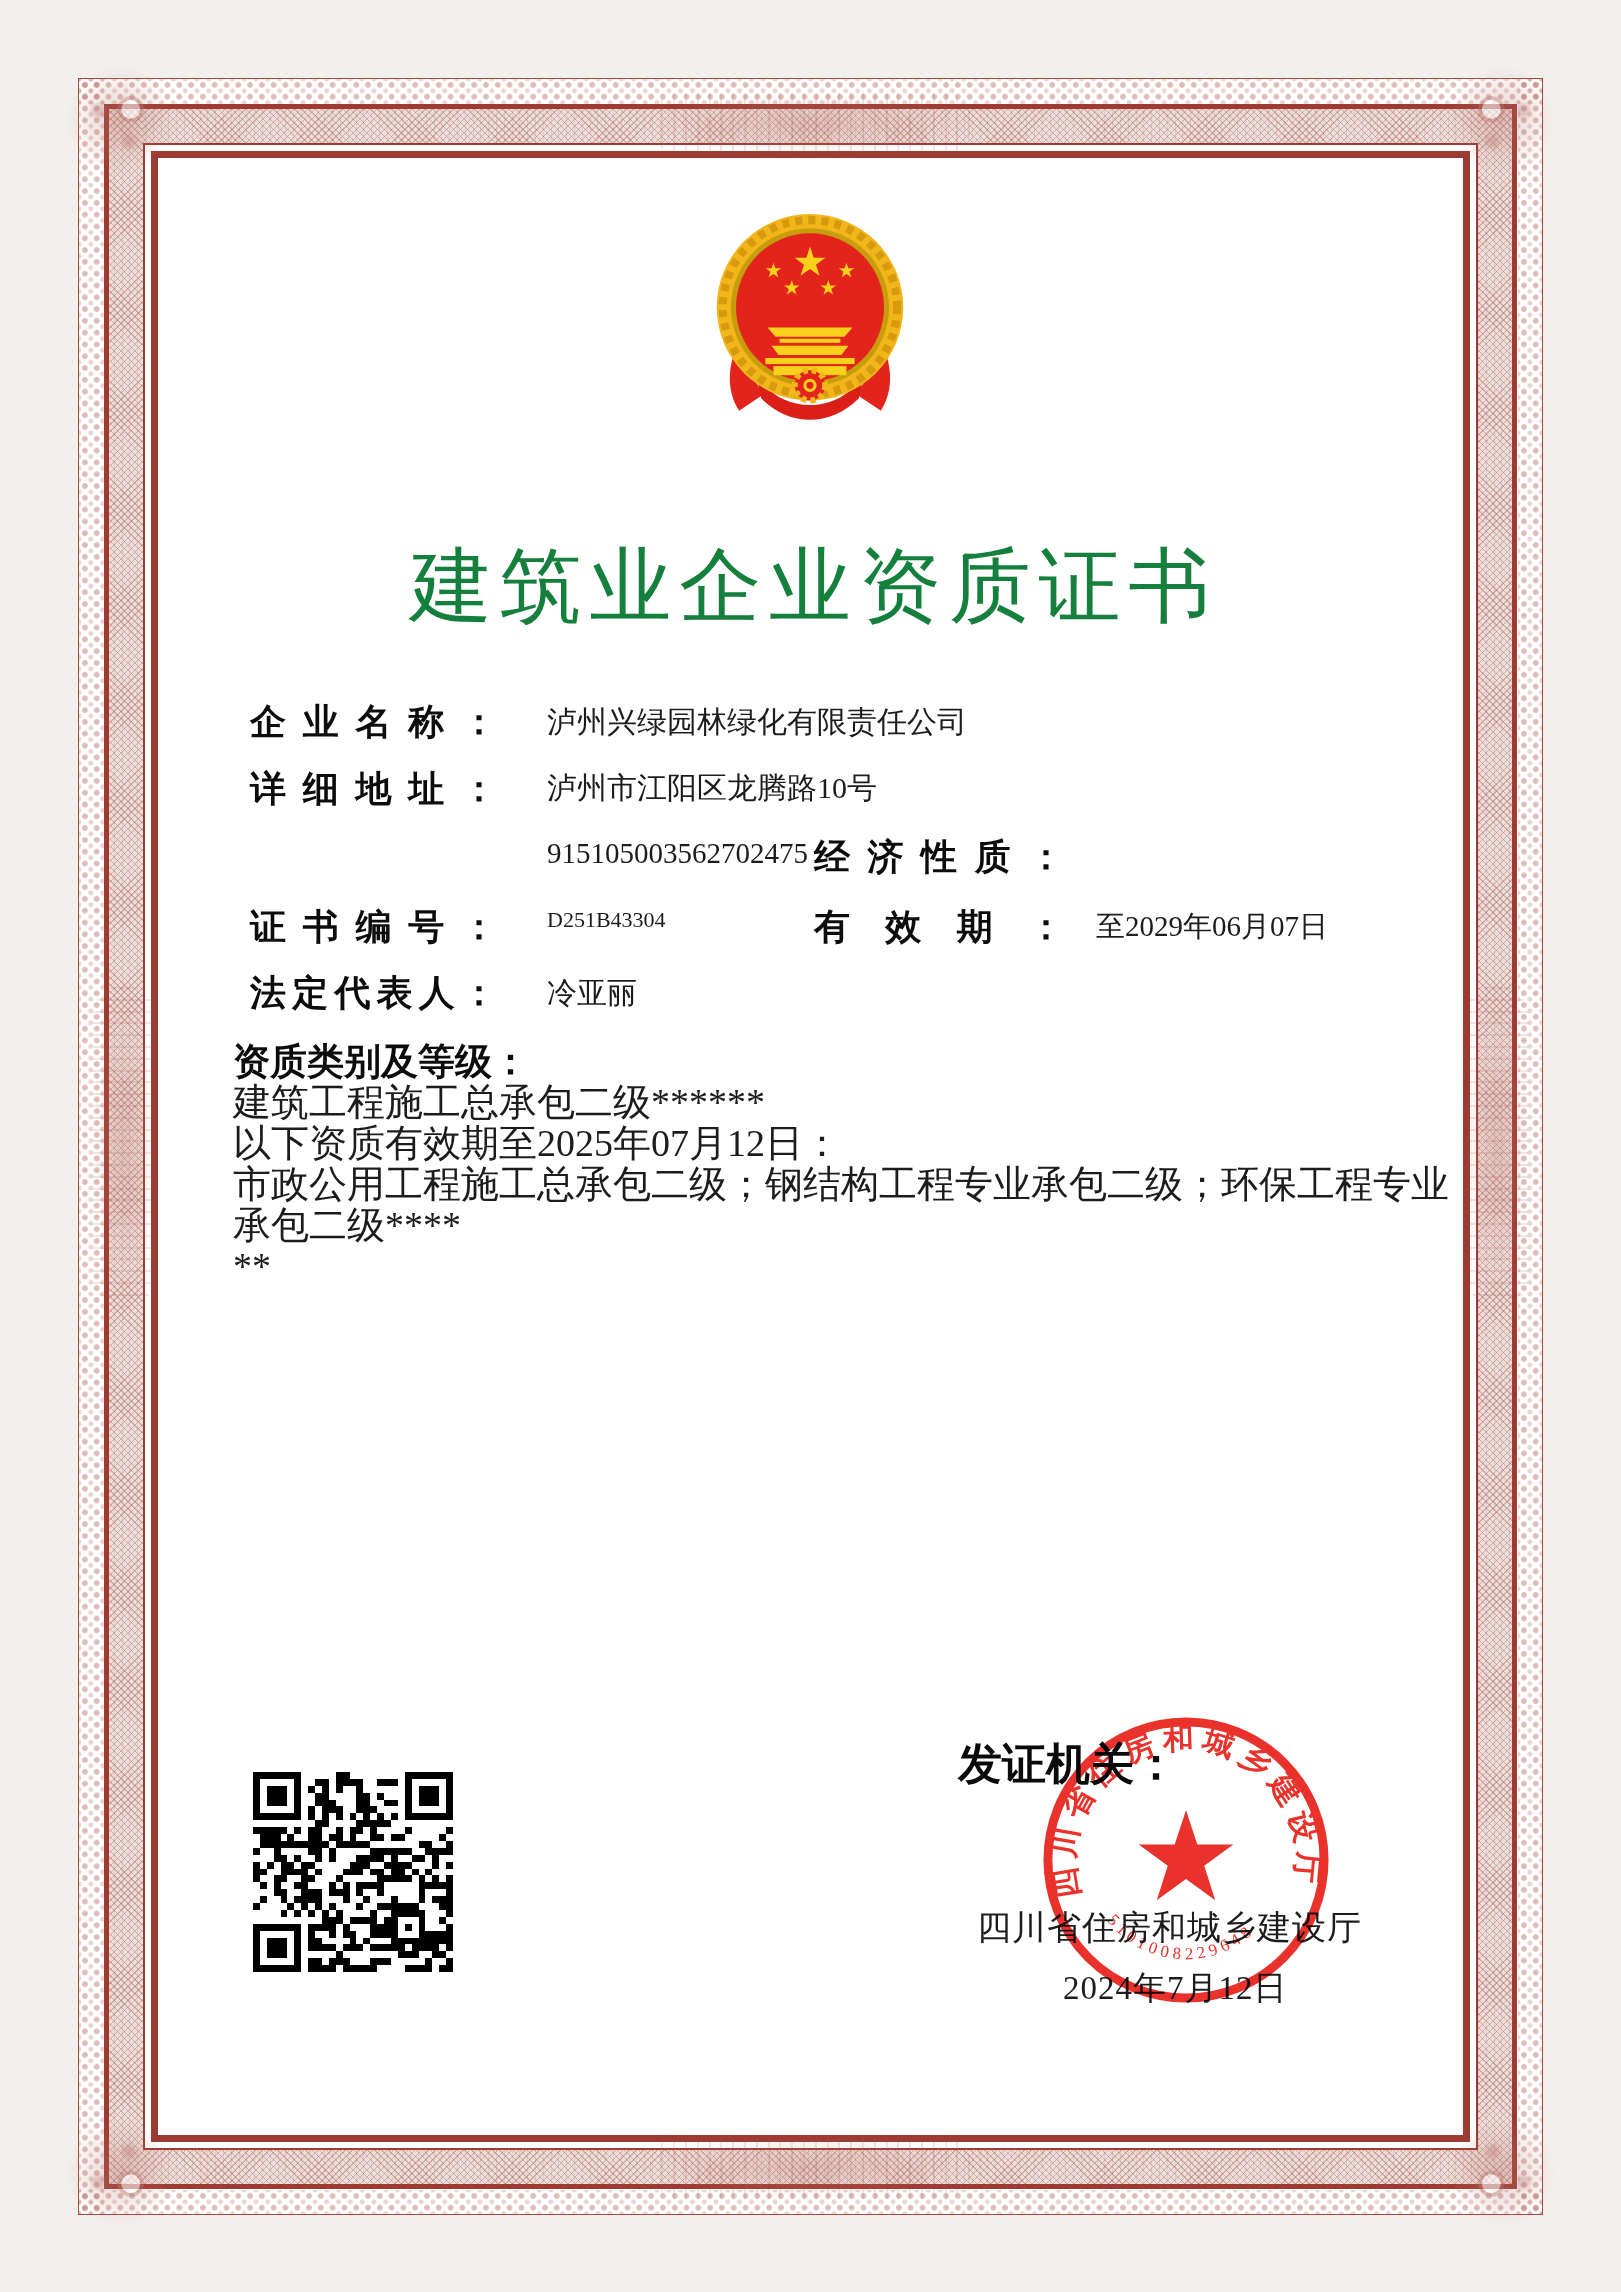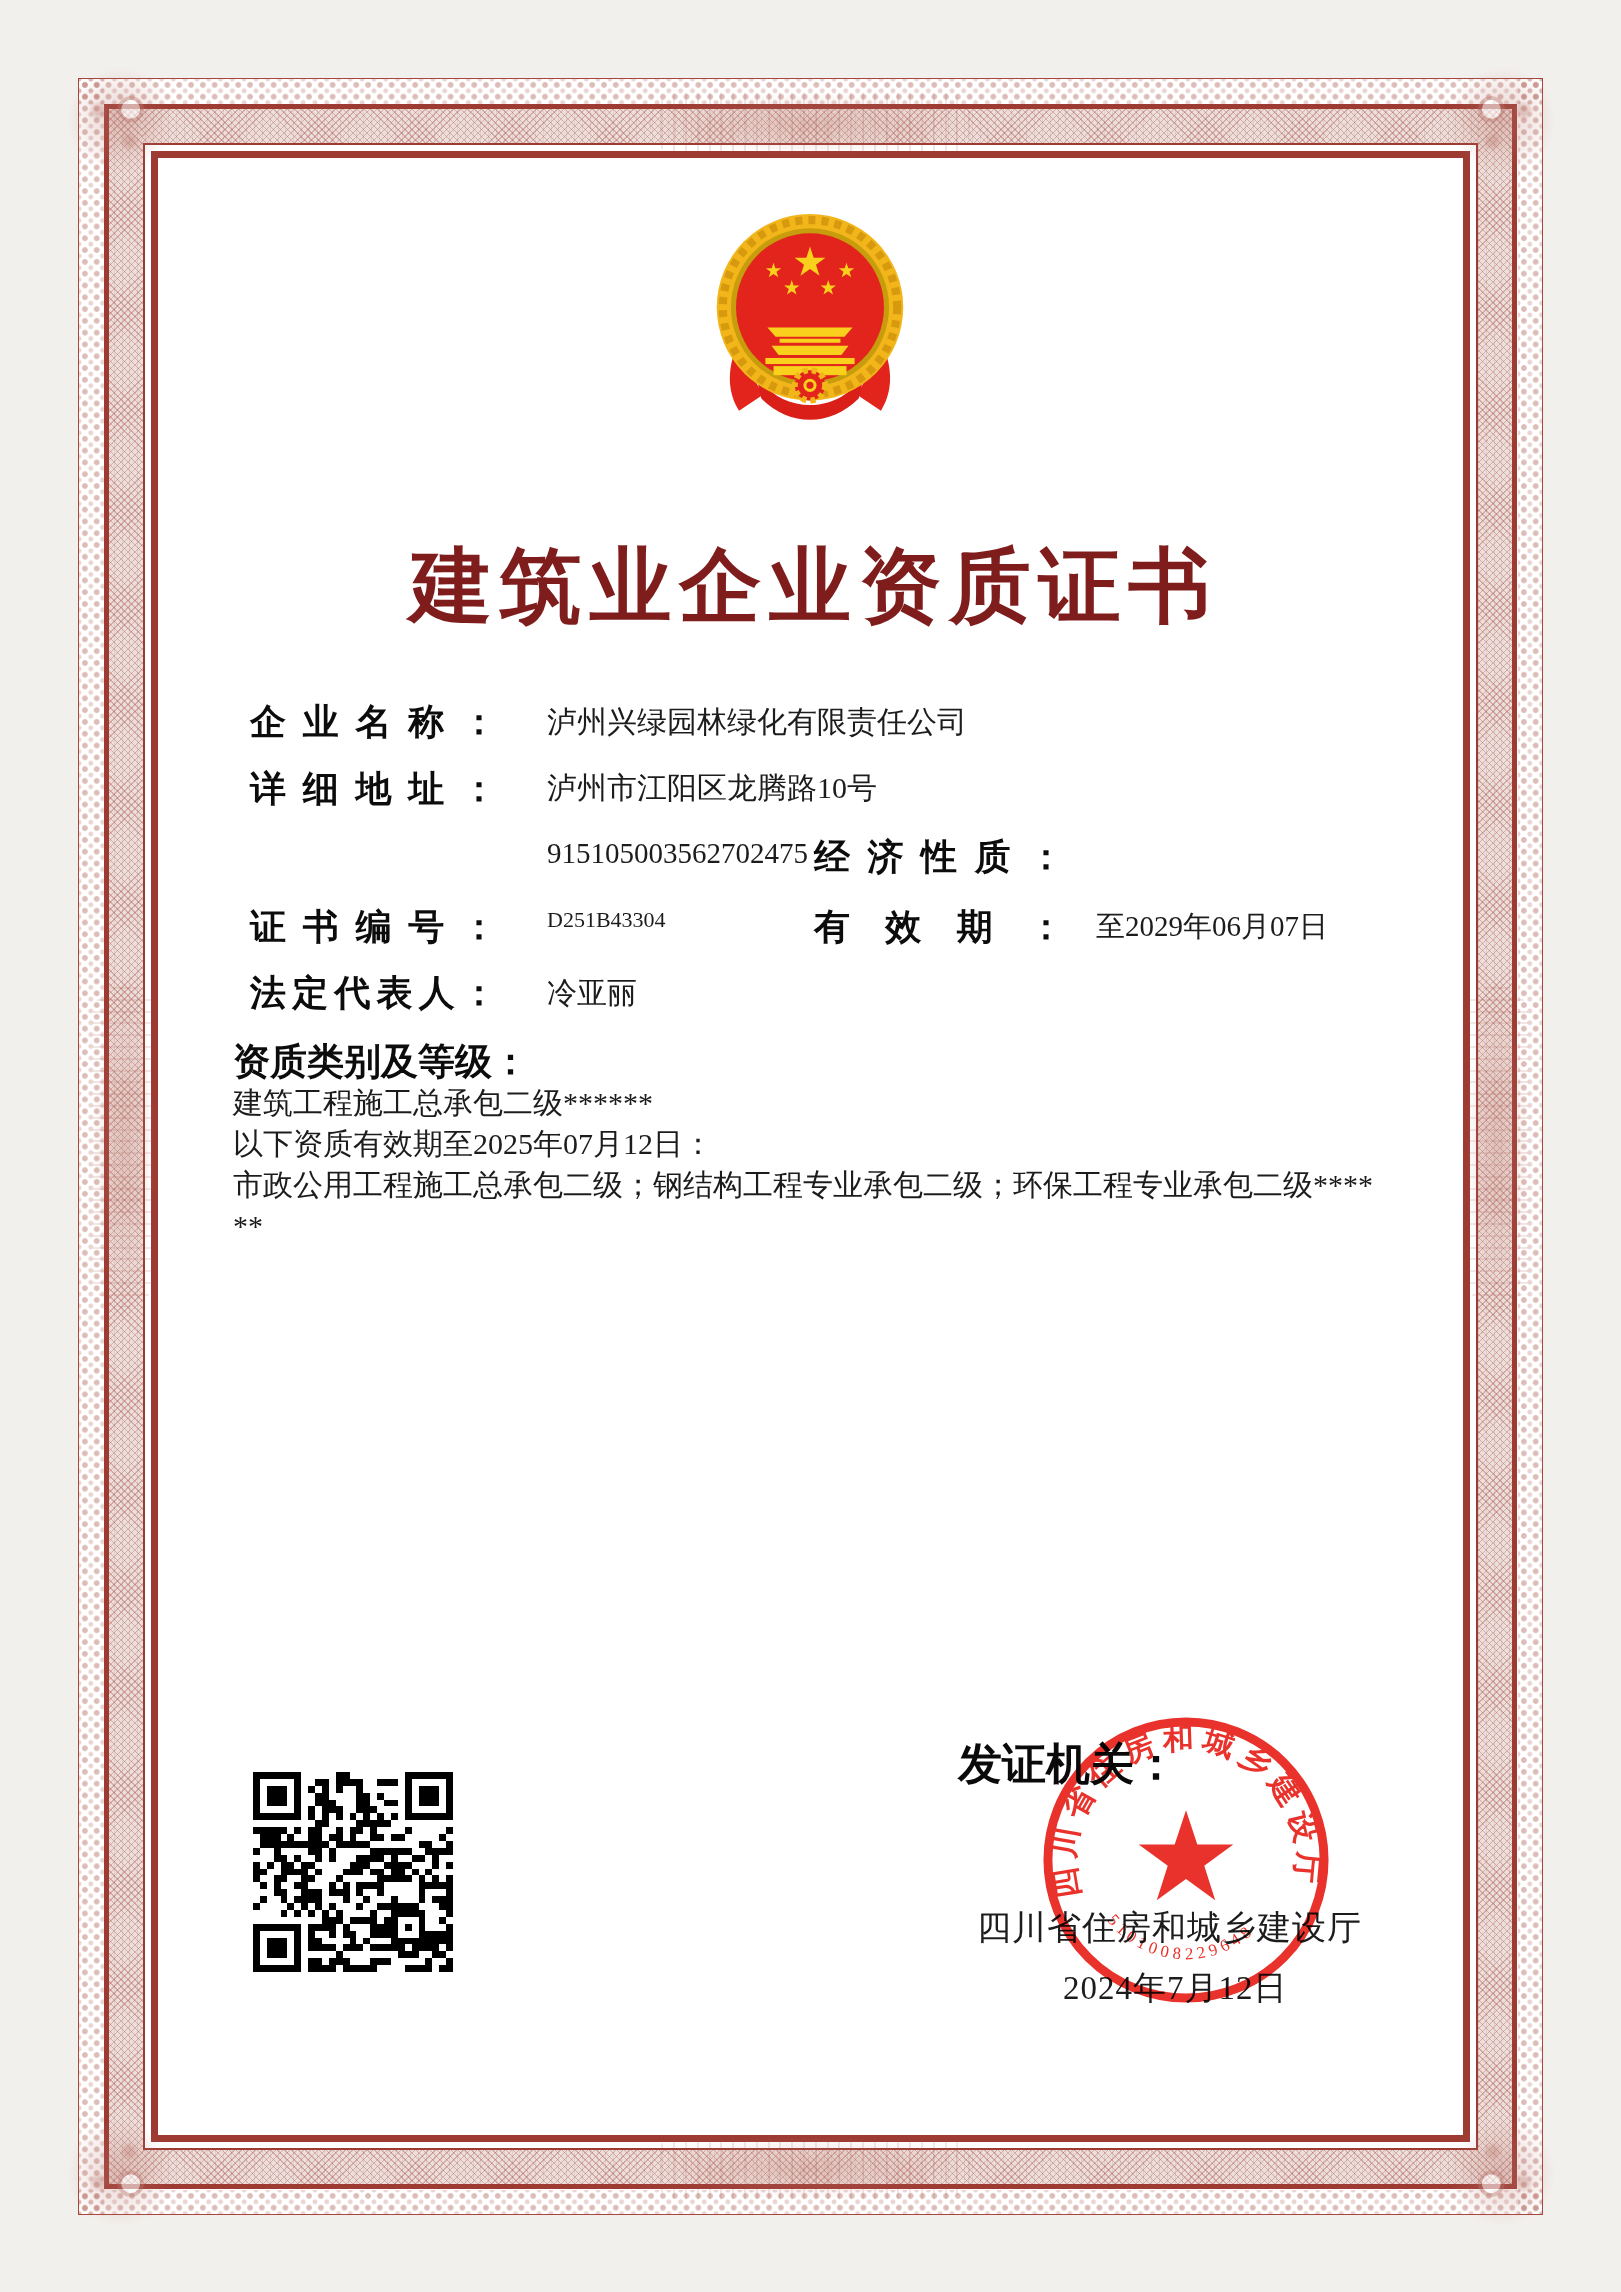--- a/index.html
+++ b/index.html
@@ -44,34 +44,34 @@
       repeating-linear-gradient(0deg, rgba(160,70,60,.22) 0 2px, transparent 2px 11.8px),
       radial-gradient(closest-side, rgba(196,134,125,.55), rgba(196,134,125,.2) 65%, transparent);}
   .orn.midh{width:323px;height:63px;border-radius:39px;
      background:
       repeating-linear-gradient(90deg, rgba(160,70,60,.22) 0 2px, transparent 2px 11.8px),
       radial-gradient(closest-side, rgba(196,134,125,.55), rgba(196,134,125,.2) 65%, transparent);}
   
   .content{position:absolute;inset:0;}
   .abs{position:absolute;}
   .emblem{left:708px;top:210px;}
-  .title{left:0;right:0;top:532px;text-align:center;font-size:82px;font-weight:700;
-         letter-spacing:7.8px;color:#7f1d1d;white-space:nowrap;padding-left:7px;}
+  .title{left:0;right:0;top:532px;text-align:center;font-size:82px;font-weight:400;
+         letter-spacing:7.8px;color:#15803d;white-space:nowrap;padding-left:7px;}
   .lbl{font-weight:bold;color:#0c0c0c;font-size:36px;width:247px;left:250px;
        text-align:justify;text-align-last:justify;white-space:nowrap0;}
   .lbl2{font-weight:bold;color:#0c0c0c;font-size:36px;width:250px;left:814px;
        text-align:justify;text-align-last:justify;}
   .val{font-family:"Liberation Serif",serif;color:#1c1c1c;font-size:30px;white-space:nowrap;}
   .credit-lbl{left:250px;top:828px;width:263px;font-weight:bold;color:#0c0c0c;
        font-size:23.5px;line-height:31px;}
   .credit-lbl div{text-align:justify;text-align-last:justify;}
   .econ-val{left:1096px;top:829px;font-size:26.5px;line-height:36px;white-space:normal;width:353px;}
   .qual-head{left:233px;top:1037px;font-size:37px;font-weight:bold;color:#0c0c0c;}
   .qual{left:233px;top:1082px;width:1245px;font-family:"Liberation Serif",serif;
-        font-size:30px;line-height:41px;color:#1c1c1c;}
+        font-size:38px;line-height:41px;color:#1c1c1c;}
   .issuer-lbl{left:958px;top:1735px;font-size:44px;font-weight:bold;color:#0a0a0a;z-index:3;}
   .authority{left:977px;top:1905px;font-size:34px;letter-spacing:1px;}
   .issue-date{left:1063px;top:1966px;font-size:33px;letter-spacing:1px;}
   .qr{left:253px;top:1772px;width:200px;height:200px;}
   .seal{left:1037px;top:1711px;width:298px;height:298px;mix-blend-mode:multiply;opacity:.94;z-index:4;}
   .seal-text{font-size:31px;letter-spacing:7px;fill:#e8251d;font-weight:bold;
              font-family:"Liberation Serif",serif;}
   .seal-num{font-size:17px;letter-spacing:4.5px;fill:#e8251d;font-family:"Liberation Serif",serif;}
 </style>
 </head>

